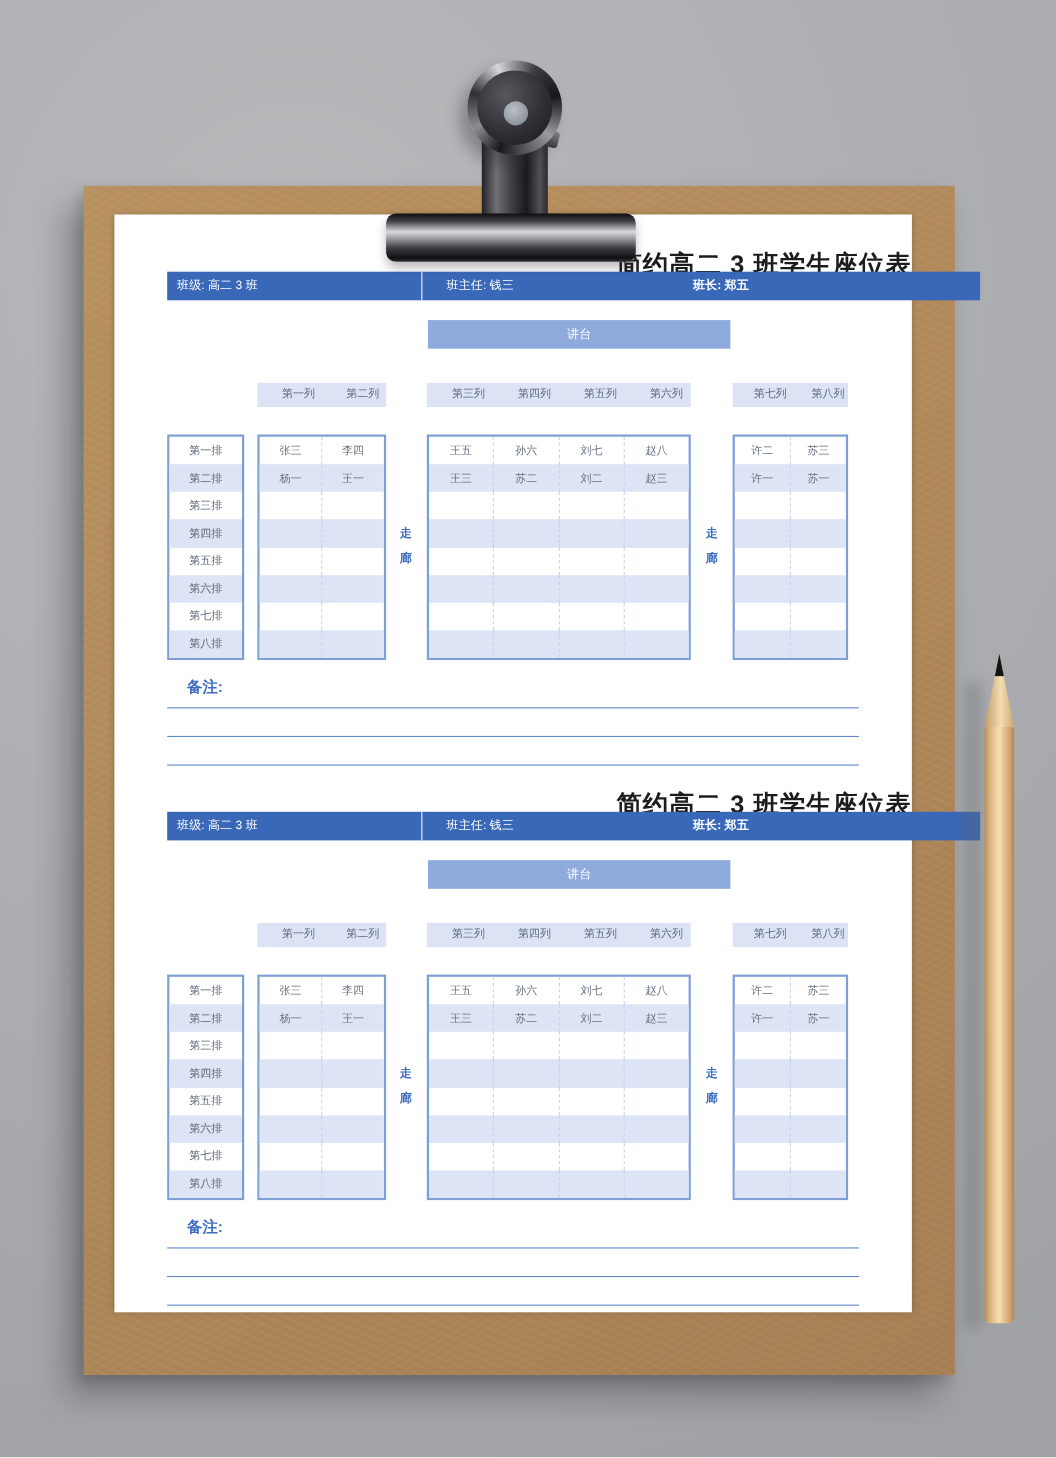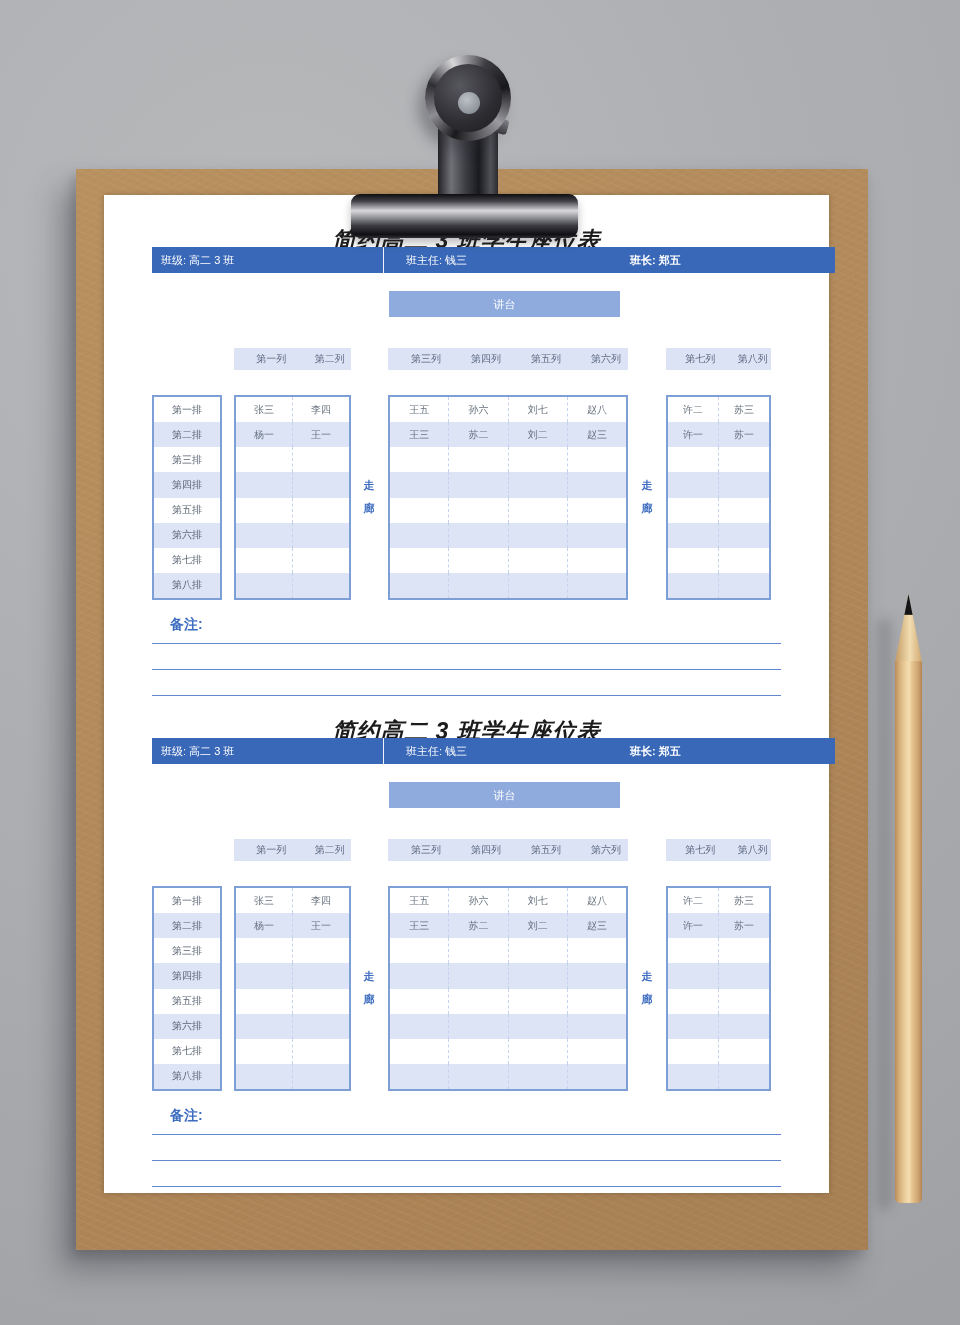--- a/index.html
+++ b/index.html
@@ -17,28 +17,28 @@
   .board::after{
     content:"";position:absolute;inset:0;opacity:.18;
     background:repeating-linear-gradient(23deg,rgba(255,255,255,.18) 0 2px,rgba(0,0,0,0) 2px 7px),
                repeating-linear-gradient(-31deg,rgba(60,35,10,.16) 0 1px,rgba(0,0,0,0) 1px 6px);
   }
   .paper{
     position:absolute;left:104px;top:195px;width:725px;height:998px;background:#ffffff;
     box-shadow:0 0 5px rgba(80,60,35,.4);
   }
   
-  .doc-title{position:absolute;left:0;width:100%;text-align:center;font-size:23px;font-weight:bold;
-    color:var(--title,#1c1c1c);letter-spacing:1px;white-space:nowrap;font-style:italic;}
-  .head-bar{position:absolute;left:48px;width:683px;height:26px;background:var(--header_bar,#3a68b8);
+  .doc-title{position:absolute;left:0;width:100%;text-align:right;font-size:23px;font-weight:bold;
+    color:var(--title,#1c1c1c);letter-spacing:1px;white-space:nowrap;}
+  .head-bar{position:absolute;left:48px;width:739px;height:26px;background:var(--header_bar,#3a68b8);
     color:#fff;font-size:11px;}
   .head-bar span{position:absolute;top:0;line-height:26px;white-space:nowrap;}
   .h-class{left:9px;} .h-teacher{left:238px;margin-left:16px;} .h-monitor{left:478px;font-weight:bold;}
   .h-sep{position:absolute;left:231px;top:0;width:1px;height:26px;background:rgba(255,255,255,.92);}
-  .podium{position:absolute;left:285px;width:231px;height:26px;background:var(--podium,#8faadc);
+  .podium{position:absolute;left:285px;width:275px;height:26px;background:var(--podium,#8faadc);
     color:#fff;font-size:11px;text-align:center;line-height:26px;}
   .band{position:absolute;height:22px;background:var(--band_fill,#dbe3f5);display:flex;}
   .band .bcol{flex:1;text-align:center;line-height:22px;font-size:10px;color:#5d6880;padding-left:16px;}
   .block{position:absolute;height:205px;border:2px solid var(--table_border,#7e9fd6);
     box-sizing:border-box;display:flex;flex-direction:column;background:#fff;}
   .block .row{flex:1;display:flex;}
   .block .row:nth-child(even){background:var(--row_alt,#dce4f5);}
   .cell{flex:1;display:flex;align-items:center;justify-content:center;font-size:10px;color:#68727f;
     border-left:1px dashed #c6d2ee;overflow:hidden;white-space:nowrap;}
   .cell:first-child{border-left:none;}

